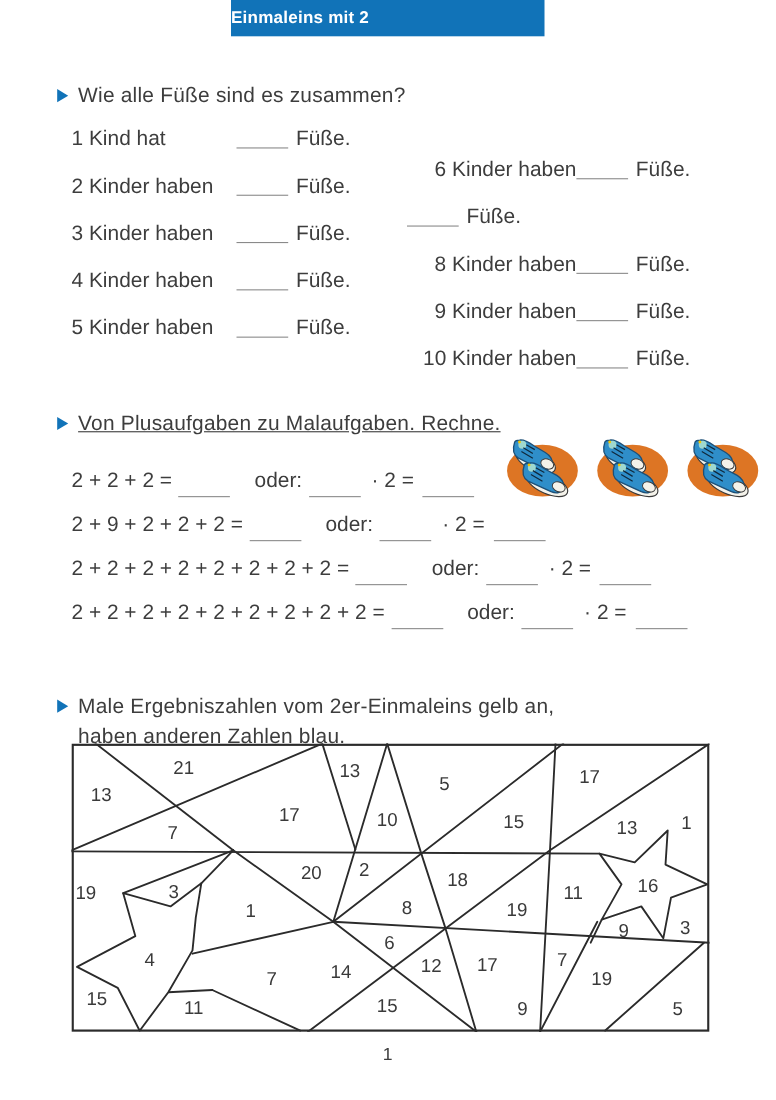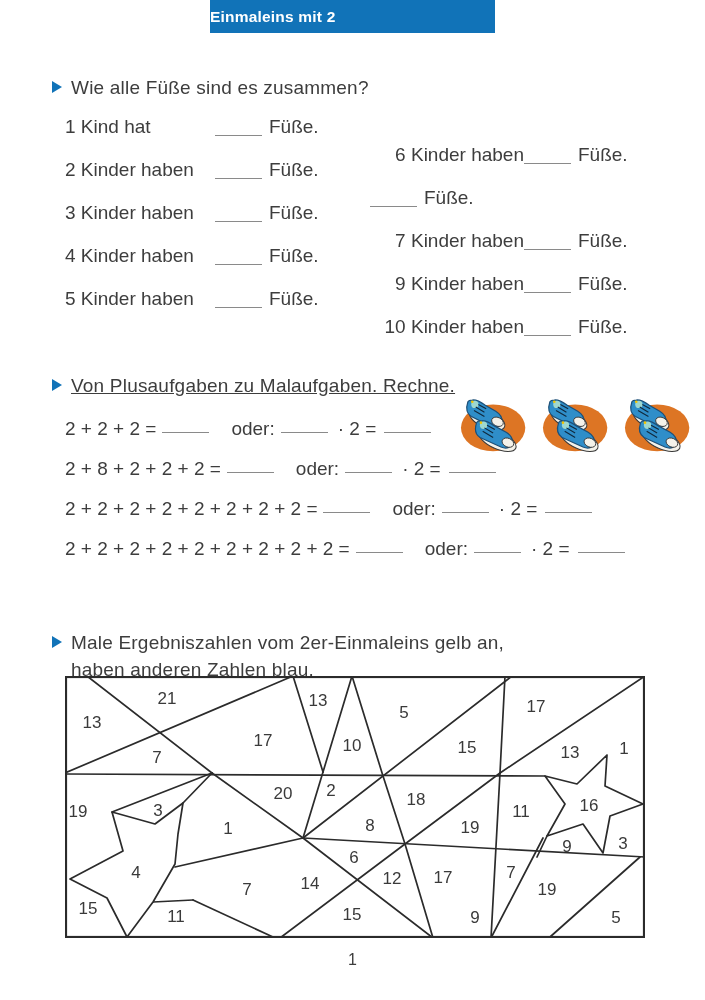--- a/index.html
+++ b/index.html
@@ -27,21 +27,21 @@
   .feet-left{position:absolute;left:65px;top:116px;}
   .feet-right{position:absolute;left:370px;top:116px;margin-top:28px;}
   .feet-left .flabel{width:150px;}
   .feet-right .flabel{width:154px;text-align:right;}
   .blank{
     display:inline-block;width:47px;height:1px;
     border-bottom:1.6px solid #8a8a8a;position:relative;top:3px;
   }
   .frow .blank{margin:0 7px 0 0;}
   .s2-rows{position:absolute;left:65px;top:409px;}
-  .srow{display:flex;align-items:center;height:40px;font-size:19px;}
+  .srow{display:flex;align-items:flex-end;height:40px;font-size:19px;}
   .srow .sum{margin-right:6px;}
   .srow .oder{margin:0 6px 0 22px;}
   .srow .times{margin:0 6px 0 10px;}
   .shoes{position:absolute;left:452px;top:392px;display:flex;}
   .shoes svg{display:block;margin-left:2px;}
   .puzzle{position:absolute;left:65px;top:676px;}
   .footer-page{
     position:absolute;left:0;top:951px;width:705px;text-align:center;
     font-size:16px;color:#3d3d3d;
   }
@@ -88,21 +88,21 @@
     <div class="frow">
       <span class="flabel">6 Kinder haben</span>
       <span class="blank"></span>
       <span class="fsuffix">Füße.</span>
     </div>
     <div class="frow">
       <span class="blank"></span>
       <span class="fsuffix">Füße.</span>
     </div>
     <div class="frow">
-      <span class="flabel">7 Kinder haben</span>
+      <span class="flabel">8 Kinder haben</span>
       <span class="blank"></span>
       <span class="fsuffix">Füße.</span>
     </div>
     <div class="frow">
       <span class="flabel">9 Kinder haben</span>
       <span class="blank"></span>
       <span class="fsuffix">Füße.</span>
     </div>
     <div class="frow">
       <span class="flabel">10 Kinder haben</span>
@@ -118,21 +118,21 @@
 <div class="s2-rows" id="s2-rows">
     <div class="srow">
       <span class="sum">2 + 2 + 2 =</span>
       <span class="blank"></span>
       <span class="oder">oder:</span>
       <span class="blank"></span>
       <span class="times">· 2 =</span>
       <span class="blank" style="margin-left: 2px;"></span>
     </div>
     <div class="srow">
-      <span class="sum">2 + 8 + 2 + 2 + 2 =</span>
+      <span class="sum">2 + 9 + 2 + 2 + 2 =</span>
       <span class="blank"></span>
       <span class="oder">oder:</span>
       <span class="blank"></span>
       <span class="times">· 2 =</span>
       <span class="blank" style="margin-left: 2px;"></span>
     </div>
     <div class="srow">
       <span class="sum">2 + 2 + 2 + 2 + 2 + 2 + 2 + 2 =</span>
       <span class="blank"></span>
       <span class="oder">oder:</span>

